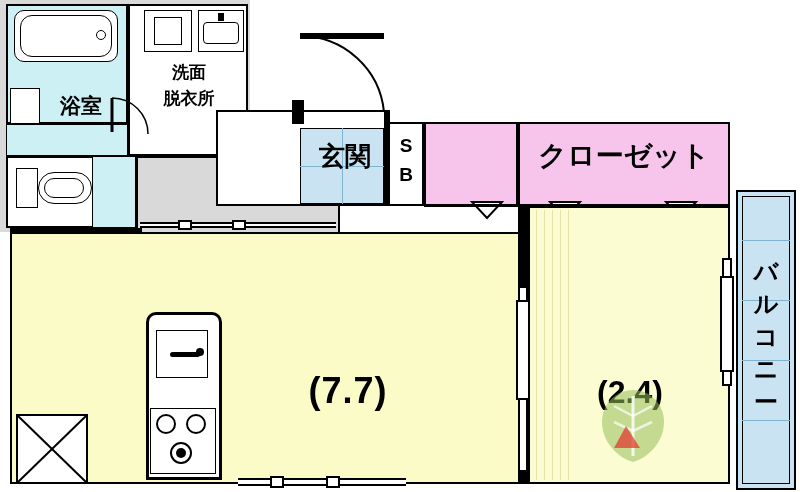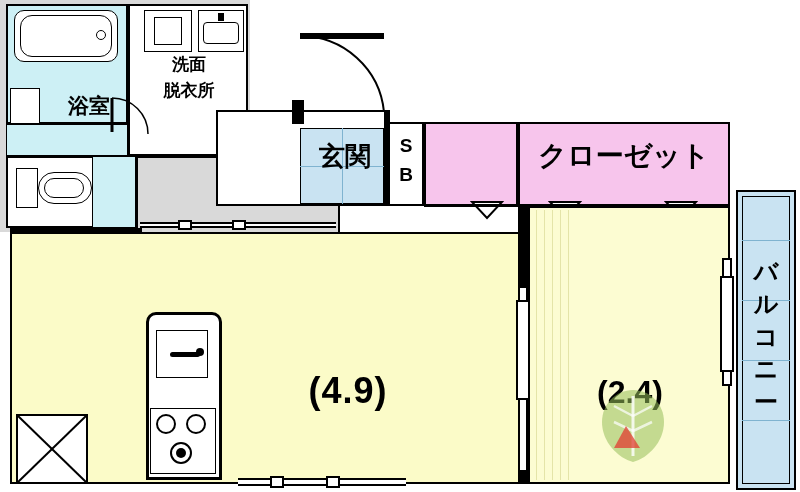--- a/index.html
+++ b/index.html
@@ -178,34 +178,34 @@
   <div class="abs" style="left:722px;top:258px;width:10px;height:128px;border:2px solid #000;background:#fff;"></div>
   <div class="abs" style="left:720px;top:276px;width:14px;height:96px;border:2px solid #000;background:#fff;"></div>
 
   <div class="abs bluegrid border" style="left:736px;top:190px;width:60px;height:300px;"></div>
   <div class="abs white thin" style="left:742px;top:196px;width:48px;height:288px;background:transparent;"></div>
   <div class="abs" style="left:742px;top:240px;width:48px;height:0;border-top:1px solid #7fb3d0;"></div>
   <div class="abs" style="left:742px;top:300px;width:48px;height:0;border-top:1px solid #7fb3d0;"></div>
   <div class="abs" style="left:742px;top:360px;width:48px;height:0;border-top:1px solid #7fb3d0;"></div>
   <div class="abs" style="left:742px;top:420px;width:48px;height:0;border-top:1px solid #7fb3d0;"></div>
 
-  <div class="lbl med" style="left:44px;top:94px;width:90px;">浴室</div>
-
-  <div class="lbl small" style="left:150px;top:52px;width:78px;font-size:17px;line-height:1.5;">洗面
+  <div class="lbl med" style="left:36px;top:94px;width:90px;">浴室</div>
+
+  <div class="lbl small" style="left:150px;top:60px;width:78px;font-size:17px;line-height:1.5;">洗面
 脱衣所</div>
 
   <div class="lbl med" style="left:302px;top:142px;width:86px;font-size:26px;">玄関</div>
 
   <div class="lbl sb" style="left:390px;top:132px;width:32px;line-height:1.5;font-size:19px;">S
 B</div>
 
 
   <div class="lbl med" style="left:520px;top:140px;width:208px;font-size:28px;">クローゼット</div>
 
-  <div class="lbl huge" style="left:248px;top:370px;width:200px;font-size:36px;letter-spacing:1px;">(4.9)</div>
+  <div class="lbl huge" style="left:248px;top:370px;width:200px;font-size:36px;letter-spacing:1px;">(7.7)</div>
 
   <div class="lbl big" style="left:560px;top:374px;width:140px;font-size:32px;">(2.4)</div>
 
   <div class="lbl med" style="left:744px;top:256px;width:44px;font-size:24px;line-height:1.35;">バ
 ル
 コ
 ニ
 ー</div>
 
   <div id="wm">

